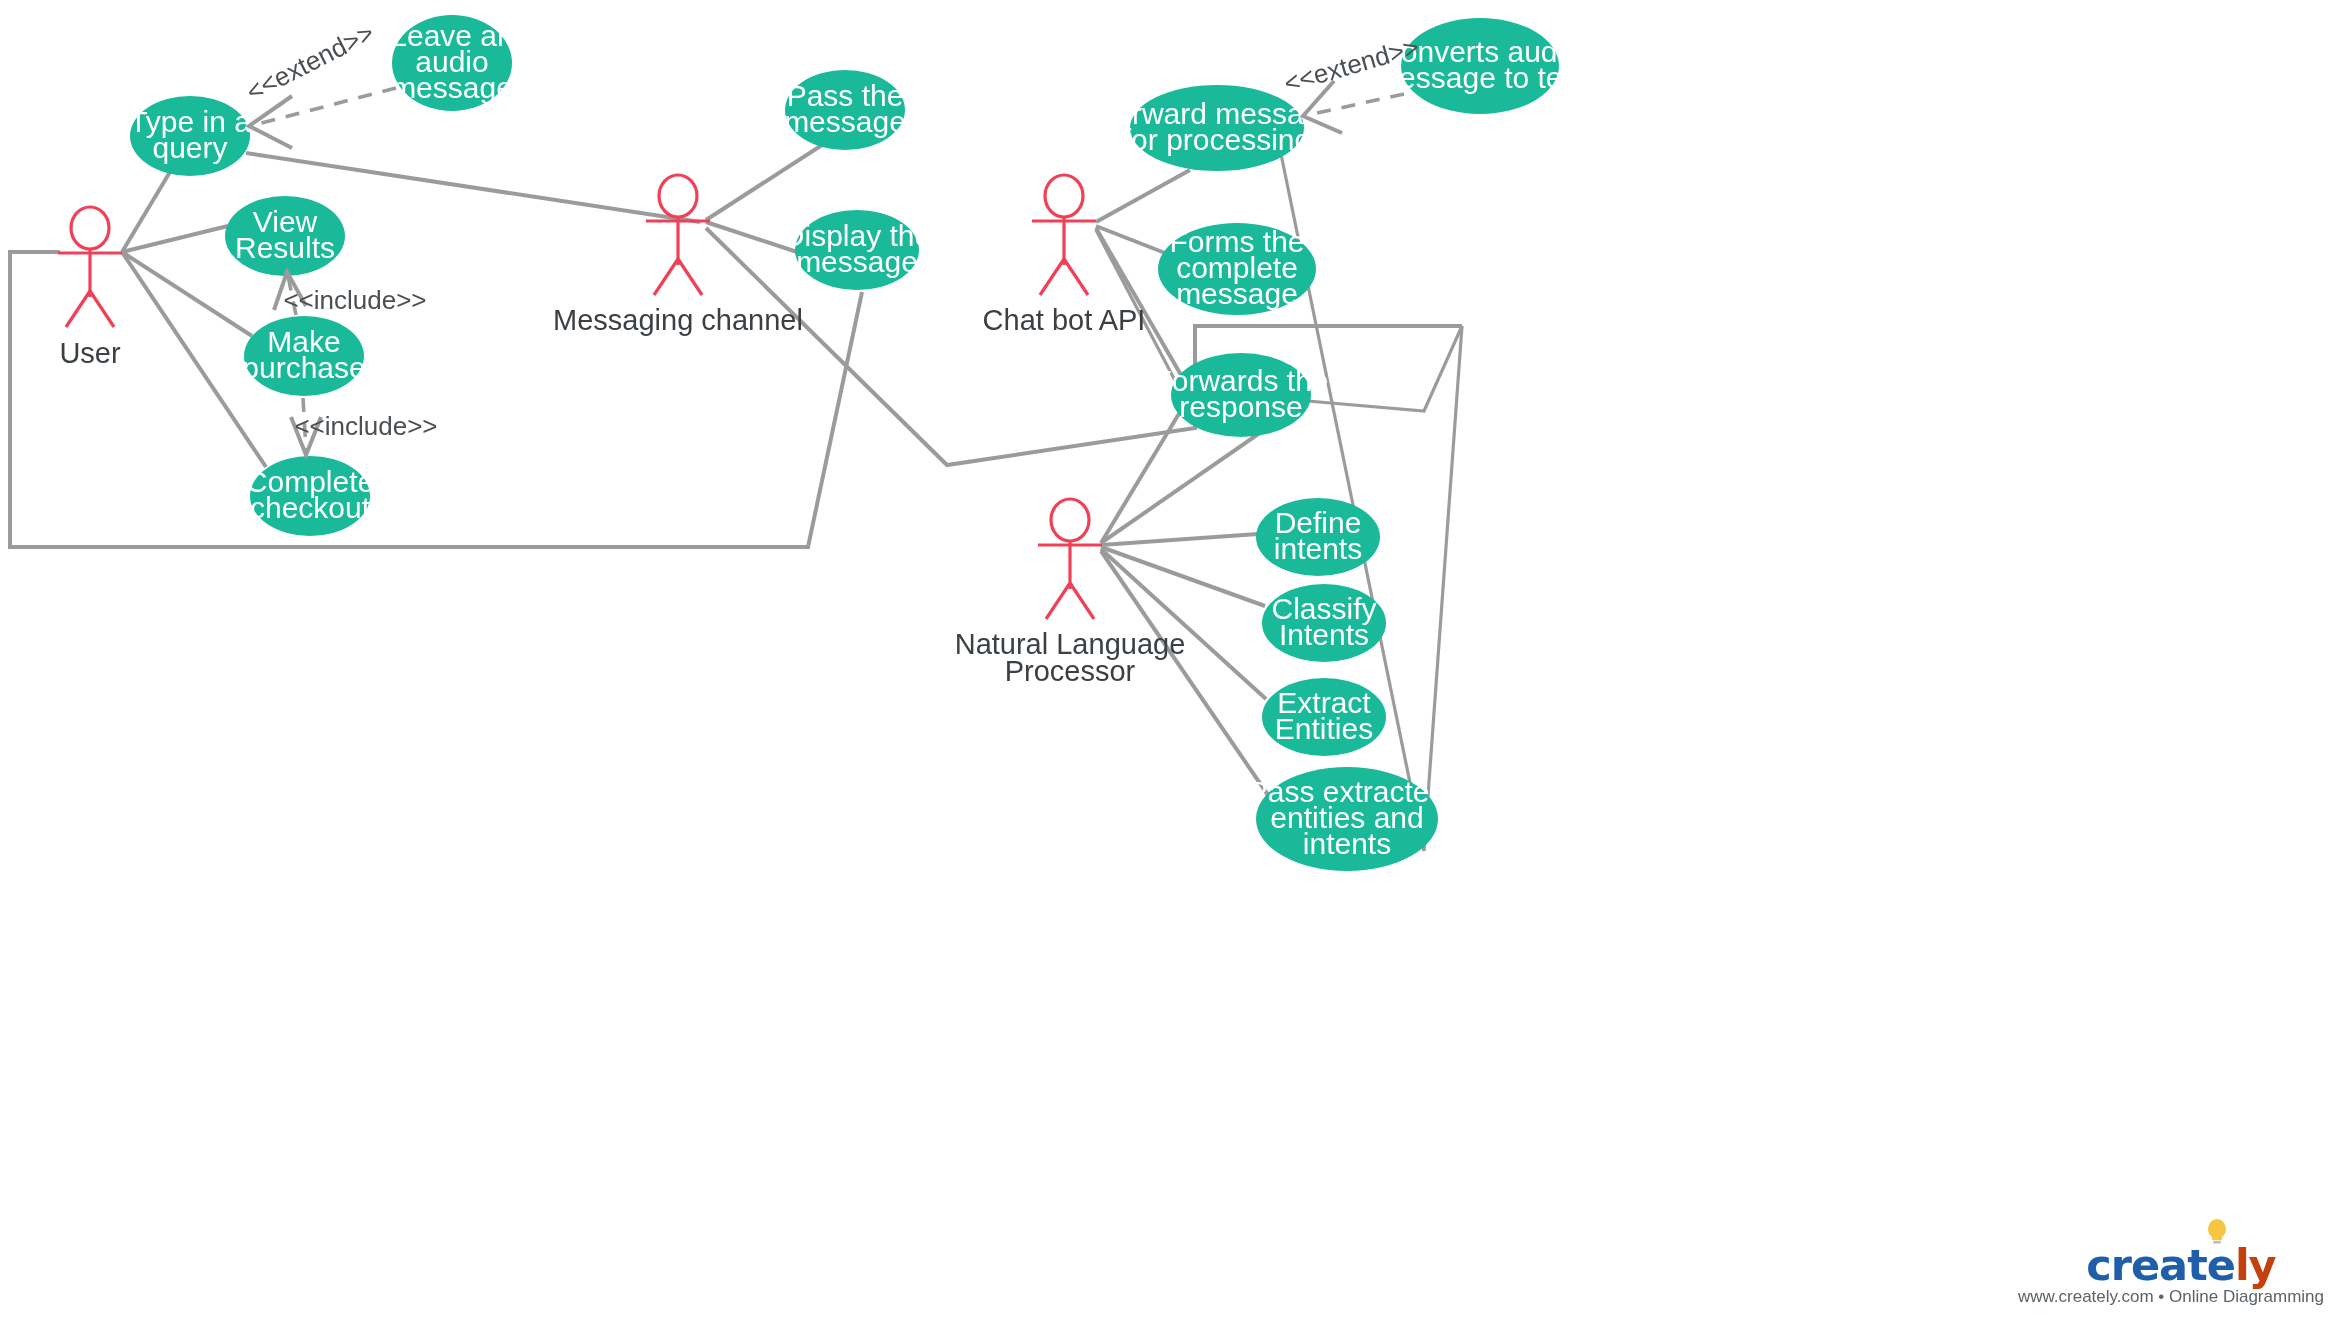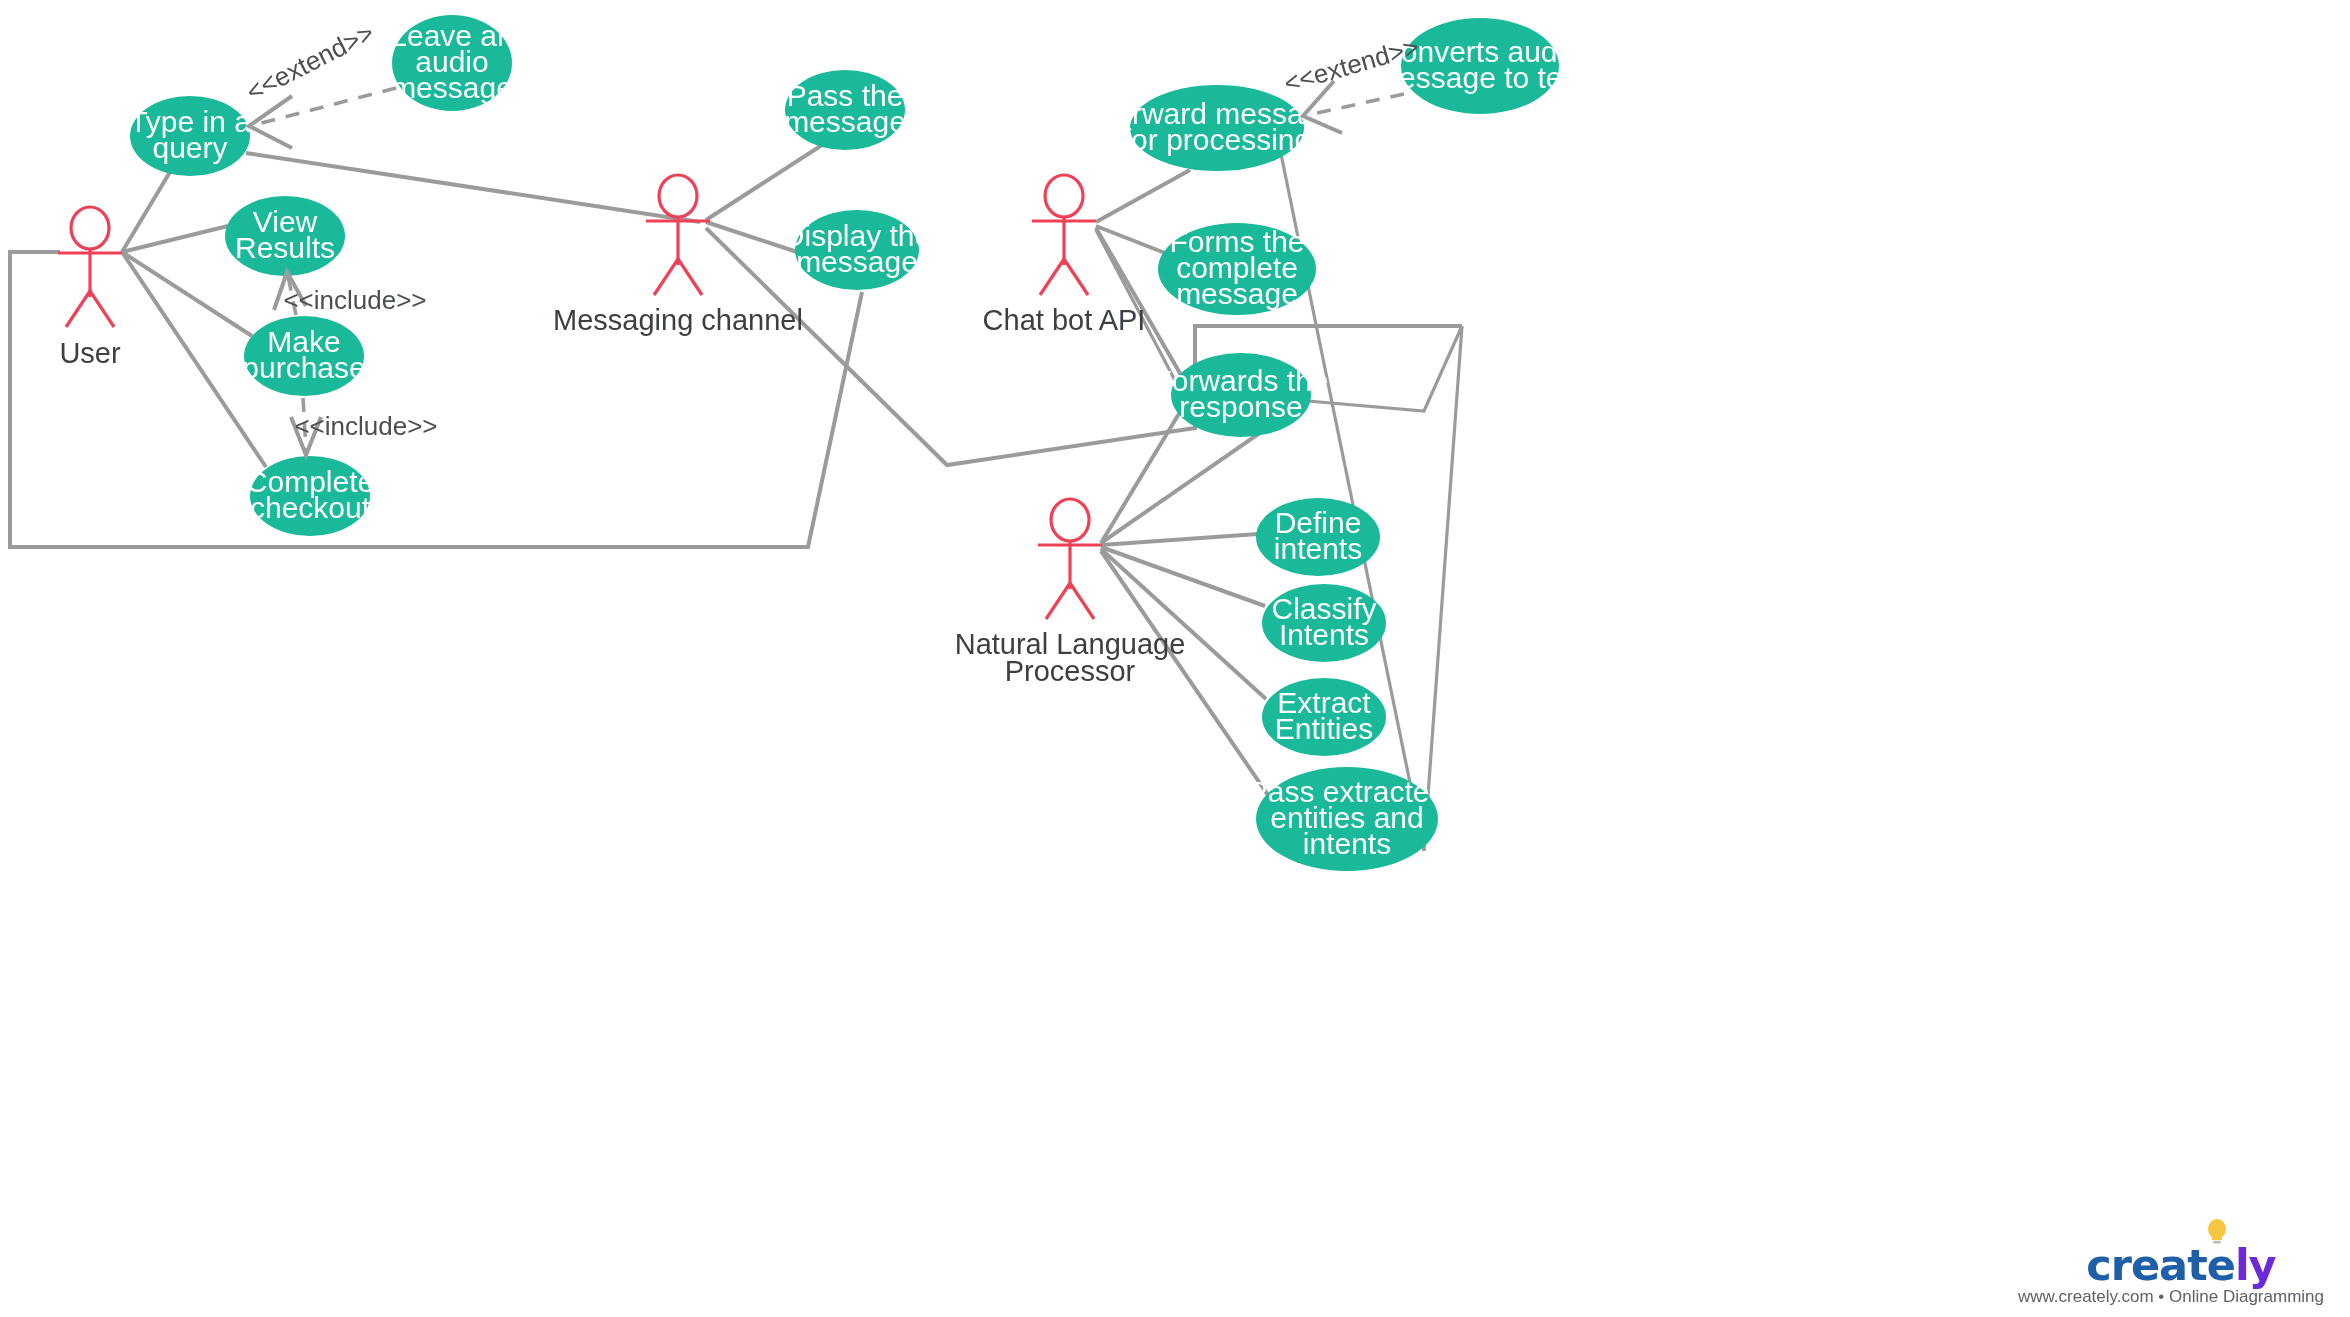--- a/index.html
+++ b/index.html
@@ -89,21 +89,21 @@
   }
   .logo-wordmark {
     font-family: "DejaVu Sans", sans-serif;
     font-size: 43px;
     font-weight: bold;
     letter-spacing: -1px;
     position: relative;
     display: inline-block;
   }
   .logo-create { color: #1f5fa9; margin-left: 20px; }
-  .logo-ly { color: #6d28d9; text-align: right; }
+  .logo-ly { color: #c2410c; text-align: right; }
   .logo-bulb {
     position: absolute;
     right: 48px;
     top: -26px;
     width: 22px;
     height: 28px;
   }
   .logo-tagline {
     font-family: "Liberation Sans", sans-serif;
     font-size: 17px;

